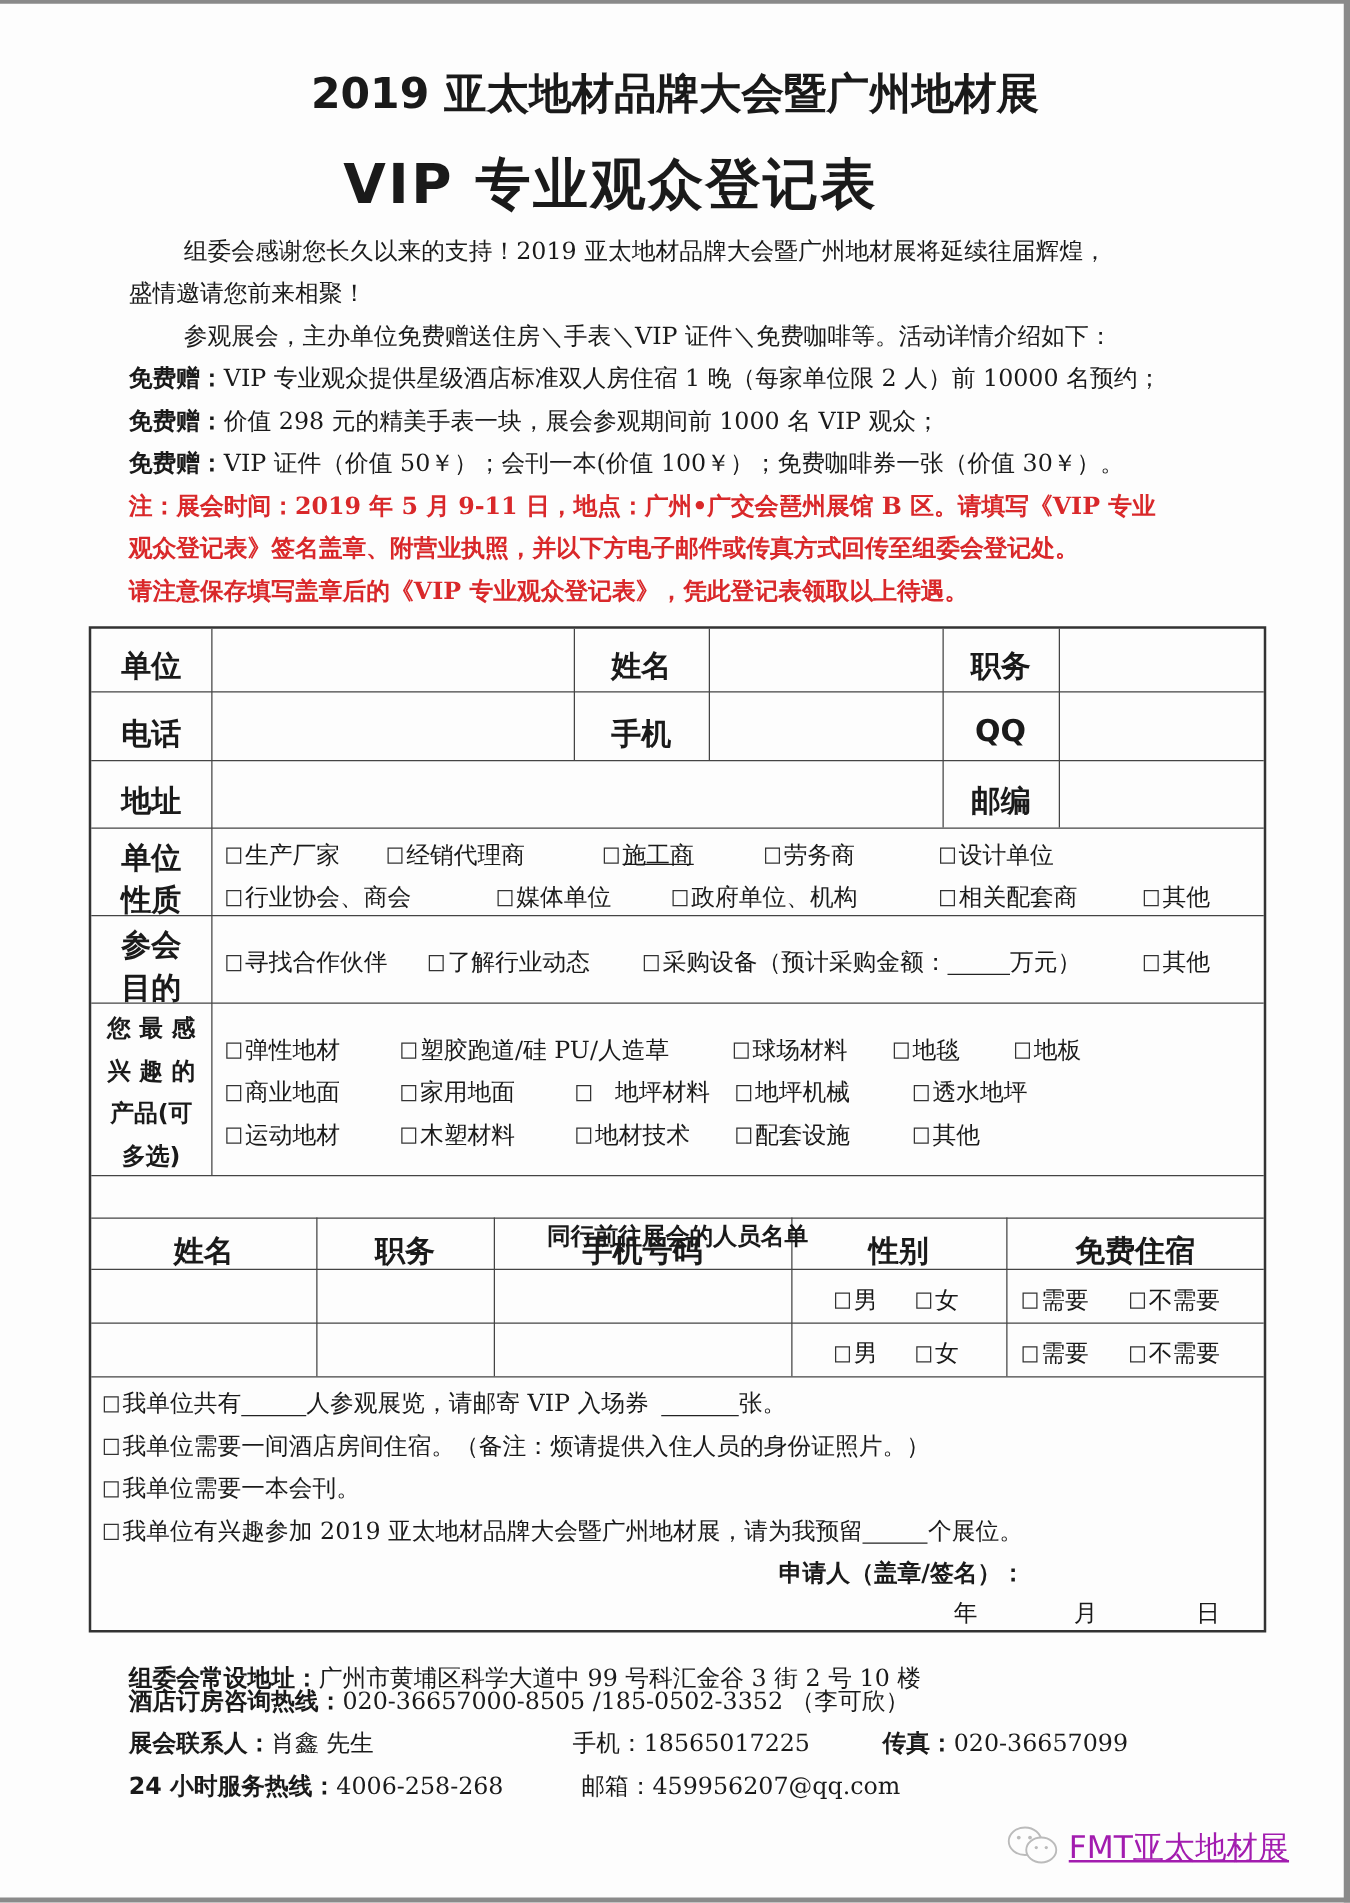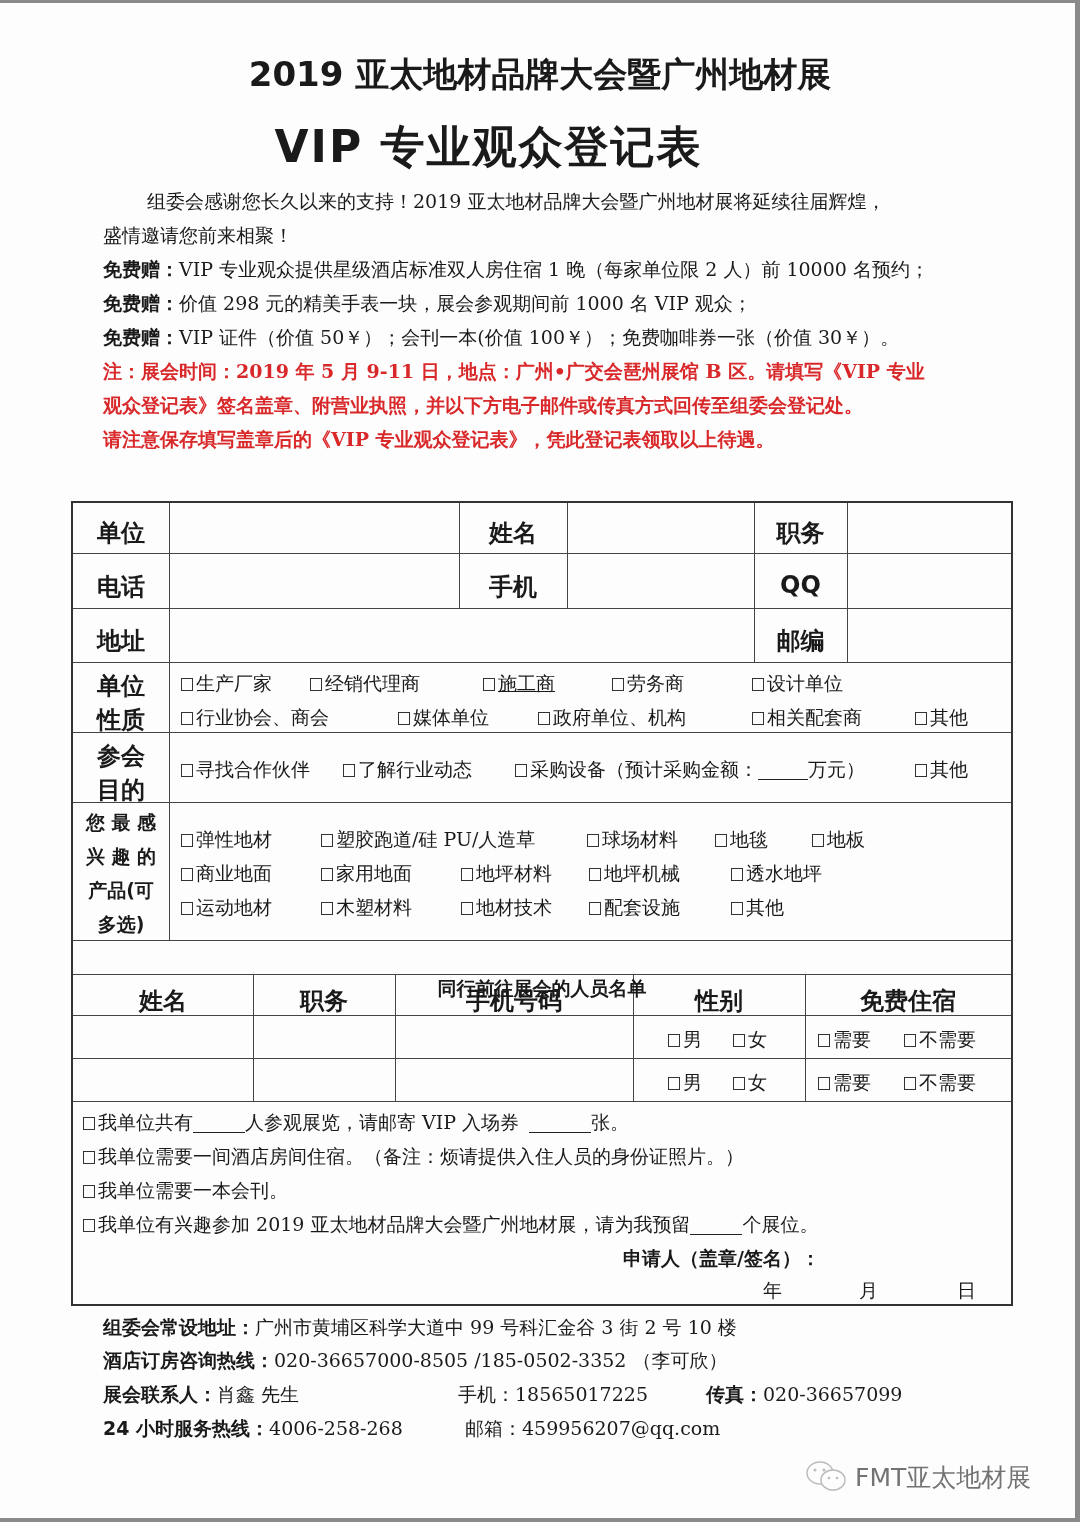--- a/index.html
+++ b/index.html
@@ -48,36 +48,37 @@
       display: inline-block; width: 12px; height: 13px; border: 1.5px solid #333;
       margin-right: 3px; box-sizing: border-box;
     }
     .blank { display: inline-block; border-bottom: 1.5px solid #222; height: 18px; vertical-align: bottom; }
     .line-opt { position: absolute; left: 10px; font-size: 19px; white-space: nowrap; display: flex; align-items: center; }
 
     .footer { position: absolute; left: 103px; width: 900px; font-size: 19px; }
     .footer .row { position: absolute; left: 0; white-space: nowrap; }
     .watermark {
       position: absolute; left: 805px; top: 1460px; display: flex; align-items: center;
-      color: #737373; font-family: "DejaVu Sans", "Liberation Sans", sans-serif; font-size: 25px;
+      color: #a21caf; font-family: "DejaVu Sans", "Liberation Sans", sans-serif; font-size: 25px; text-decoration: underline;
     }
   </style>
 </head>
 <body>
 
 <div class="frame-top"></div>
 <div class="frame-right"></div>
 <div class="frame-bottom"></div>
 
 <div class="title1">2019 亚太地材品牌大会暨广州地材展</div>
 <div class="title2">VIP 专业观众登记表</div>
 
 <div class="intro" style="top:184px;">
   <p class="indent">组委会感谢您长久以来的支持！2019 亚太地材品牌大会暨广州地材展将延续往届辉煌，</p>
   <p>盛情邀请您前来相聚！</p>
+  <p class="indent">参观展会，主办单位免费赠送住房＼手表＼VIP 证件＼免费咖啡等。活动详情介绍如下：</p>
   <p><span class="bold-label">免费赠：</span><span>VIP 专业观众提供星级酒店标准双人房住宿 1 晚（每家单位限 2 人）前 10000 名预约；</span></p>
   <p><span class="bold-label">免费赠：</span><span>价值 298 元的精美手表一块，展会参观期间前 1000 名 VIP 观众；</span></p>
   <p><span class="bold-label">免费赠：</span><span>VIP 证件（价值 50￥）；会刊一本(价值 100￥）；免费咖啡券一张（价值 30￥）。</span></p>
   <p class="red">注：展会时间：2019 年 5 月 9-11 日，地点：广州•广交会琶州展馆 B 区。请填写《VIP 专业</p>
   <p class="red">观众登记表》签名盖章、附营业执照，并以下方电子邮件或传真方式回传至组委会登记处。</p>
   <p class="red">请注意保存填写盖章后的《VIP 专业观众登记表》，凭此登记表领取以上待遇。</p>
 </div>
 
 <div class="form">
 
@@ -212,21 +213,21 @@
     </div>
 
   <div class="opt" style="left:108px; top:358px;">
       <span class="cb"></span>
       <span>商业地面</span>
     </div>
   <div class="opt" style="left:248px; top:358px;">
       <span class="cb"></span>
       <span>家用地面</span>
     </div>
-  <div class="opt" style="left:388px; top:358px;">
+  <div class="opt" style="left:388px; top:358px;gap:16px;">
       <span class="cb"></span>
       <span>地坪材料</span>
     </div>
   <div class="opt" style="left:516px; top:358px;">
       <span class="cb"></span>
       <span>地坪机械</span>
     </div>
   <div class="opt" style="left:658px; top:358px;">
       <span class="cb"></span>
       <span>透水地坪</span>
@@ -325,21 +326,21 @@
     </div>
 
   <div class="lbl" style="left:550px; top:743px; font-size:19px; text-align:left; white-space:nowrap;">申请人（盖章/签名）：</div>
   <div style="position:absolute; left:690px; top:775px; font-size:19px;">年</div>
   <div style="position:absolute; left:786px; top:775px; font-size:19px;">月</div>
   <div style="position:absolute; left:884px; top:775px; font-size:19px;">日</div>
   <div class="cell-input" style="left:540px; top:740px; width:390px; height:60px;"></div>
 </div>
 
 <div class="footer" style="top:1314px;">
-  <div class="row" style="top:1px;"><span class="bold-label">组委会常设地址：</span><span>广州市黄埔区科学大道中 99 号科汇金谷 3 街 2 号 10 楼</span></div>
+  <div class="row" style="top:16px;"><span class="bold-label">组委会常设地址：</span><span>广州市黄埔区科学大道中 99 号科汇金谷 3 街 2 号 10 楼</span></div>
   <div class="row" style="top:34px;"><span class="bold-label">酒店订房咨询热线：</span><span>020-36657000-8505 /185-0502-3352 （李可欣）</span></div>
   <div class="row" style="top:68px;"><span class="bold-label">展会联系人：</span><span>肖鑫 先生</span></div>
   <div class="row" style="top:68px; left:355px;"><span>手机：</span><span>18565017225</span></div>
   <div class="row" style="top:68px; left:603px;"><span class="bold-label">传真：</span><span>020-36657099</span></div>
   <div class="row" style="top:102px;"><span class="bold-label">24 小时服务热线：</span><span>4006-258-268</span></div>
   <div class="row" style="top:102px; left:362px;"><span>邮箱：</span><span>459956207@qq.com</span></div>
 </div>
 
 <div class="watermark">
   <svg width="44" height="34" viewBox="0 0 44 34">

